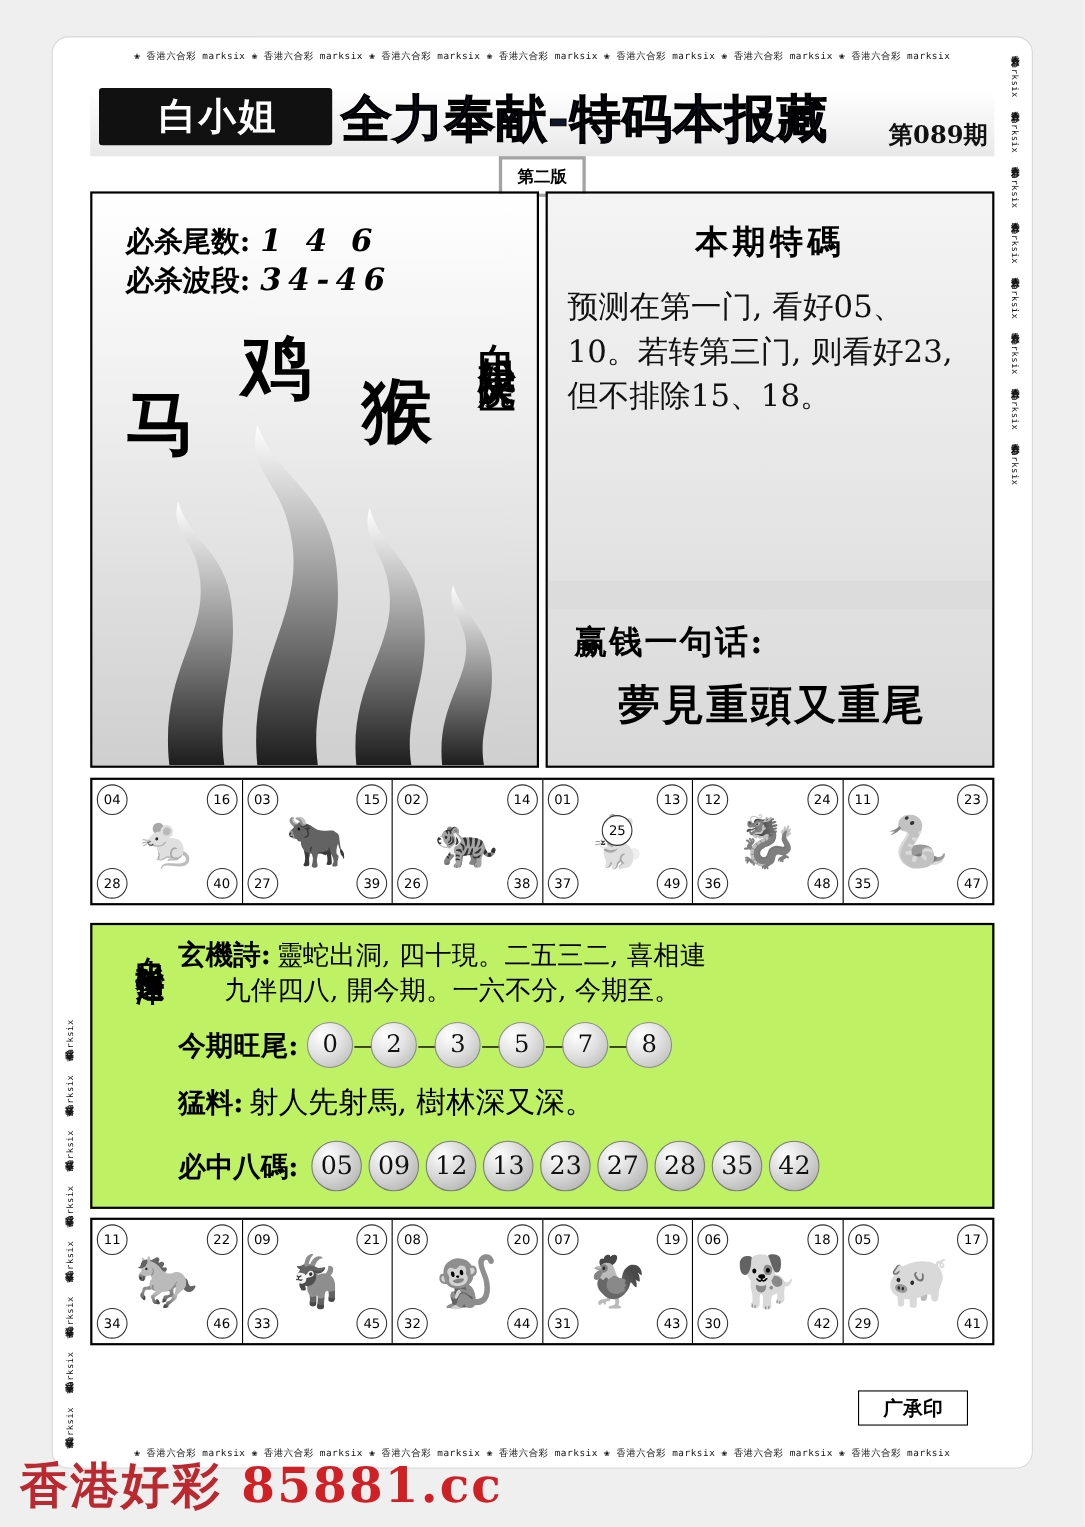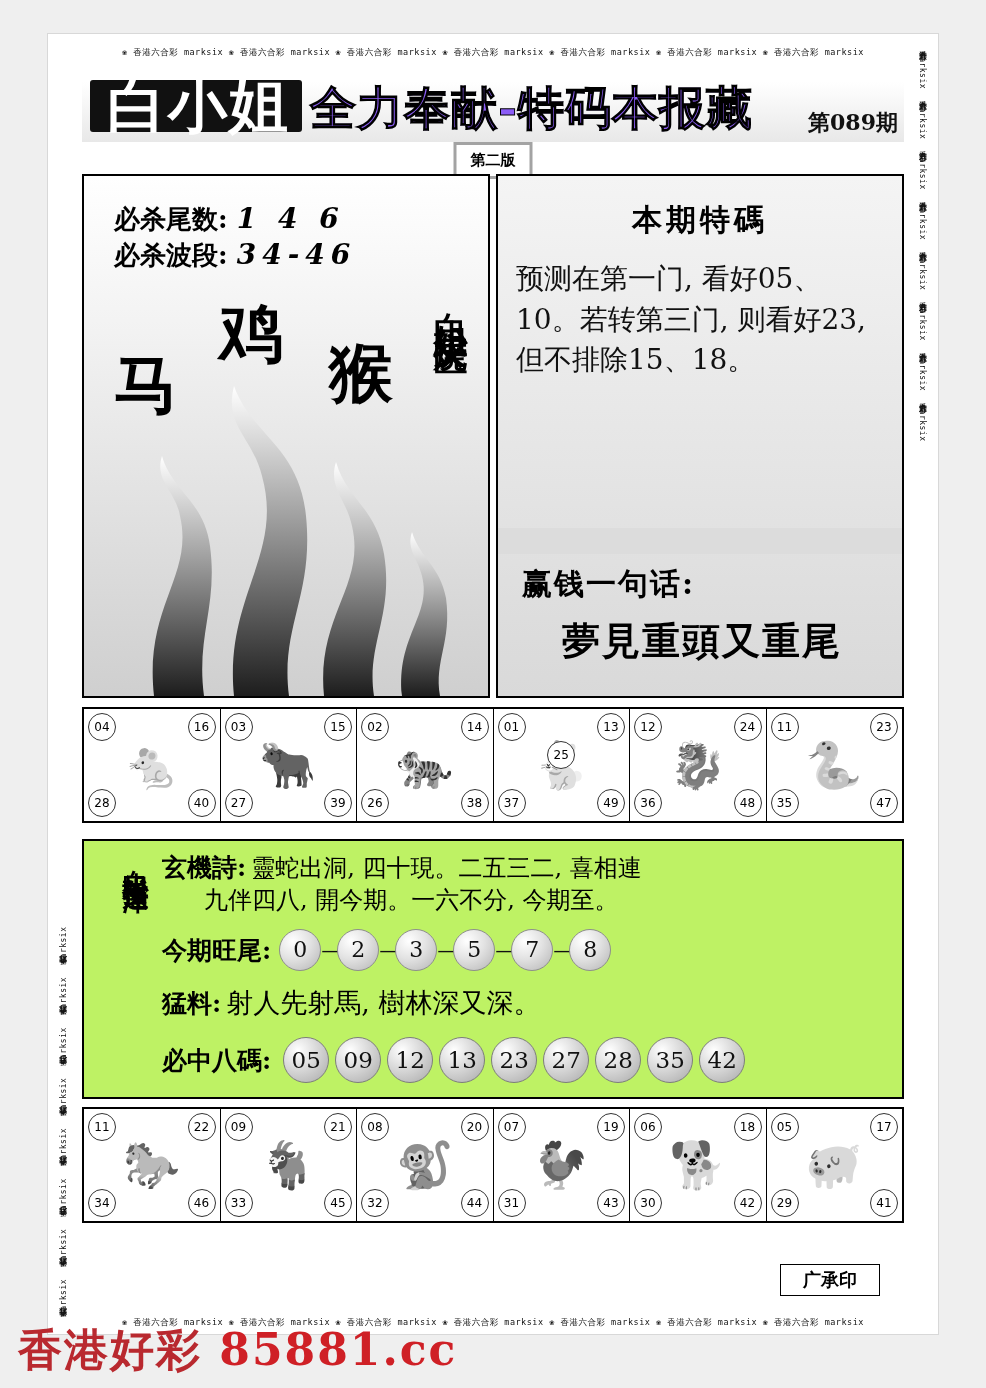--- a/index.html
+++ b/index.html
@@ -7,20 +7,21 @@
     width:986px;height:1388px;
     background:#efefef;
     font-family:"DejaVu Sans","Liberation Sans",sans-serif;
     position:relative;overflow:hidden;
   }
   
   #paper{
     position:absolute;left:48px;top:34px;width:890px;height:1300px;
     background:#fff;
     box-shadow:0 0 0 1px #d8d8d8;
+    border-radius:14px;
   }
   
   .strip{
     position:absolute;
     font-family:"DejaVu Sans Mono","Liberation Mono",monospace;
     font-size:8.5px;letter-spacing:.5px;color:#111;
     white-space:nowrap;overflow:hidden;
   }
   .strip.top{left:8px;top:10px;width:874px;height:16px;line-height:16px;text-align:center;}
   .strip.bottom{left:8px;bottom:4px;width:874px;height:16px;line-height:16px;text-align:center;}
@@ -38,32 +39,32 @@
 
   
   #header{position:relative;height:110px;}
   .hdr-band{
     position:absolute;left:0;top:18px;width:100%;height:60px;
     background:linear-gradient(#fff,#e8e8e8);
   }
   #title-main{
     position:absolute;left:10px;top:14px;
     font-family:"DejaVu Serif","Liberation Serif",serif;
-    font-weight:bold;font-size:46px;letter-spacing:1px;color:#8b5cf6;
+    font-weight:bold;font-size:46px;letter-spacing:1px;color:#0f172a;
     -webkit-text-stroke:1px #000;
     white-space:nowrap;
   }
   #title-badge{
     position:absolute;left:8px;top:16px;width:212px;height:52px;
     background:#111;border-radius:3px;
   }
   #title-badge-text{
     position:absolute;left:14px;top:16px;width:205px;height:52px;
     color:#fff;font-family:"DejaVu Serif","Liberation Serif",serif;
-    font-weight:bold;font-size:59px;line-height:52px;text-align:center;
+    font-weight:bold;font-size:34px;line-height:52px;text-align:center;
     letter-spacing:2px;
   }
   #issue{
     position:absolute;right:6px;top:44px;
     font-family:"DejaVu Serif","Liberation Serif",serif;
     font-weight:bold;font-size:22px;color:#111;
   }
   #edition{
     position:absolute;left:50%;transform:translateX(-50%);top:78px;
     background:#fff;border:3px solid #a3a3a3;

